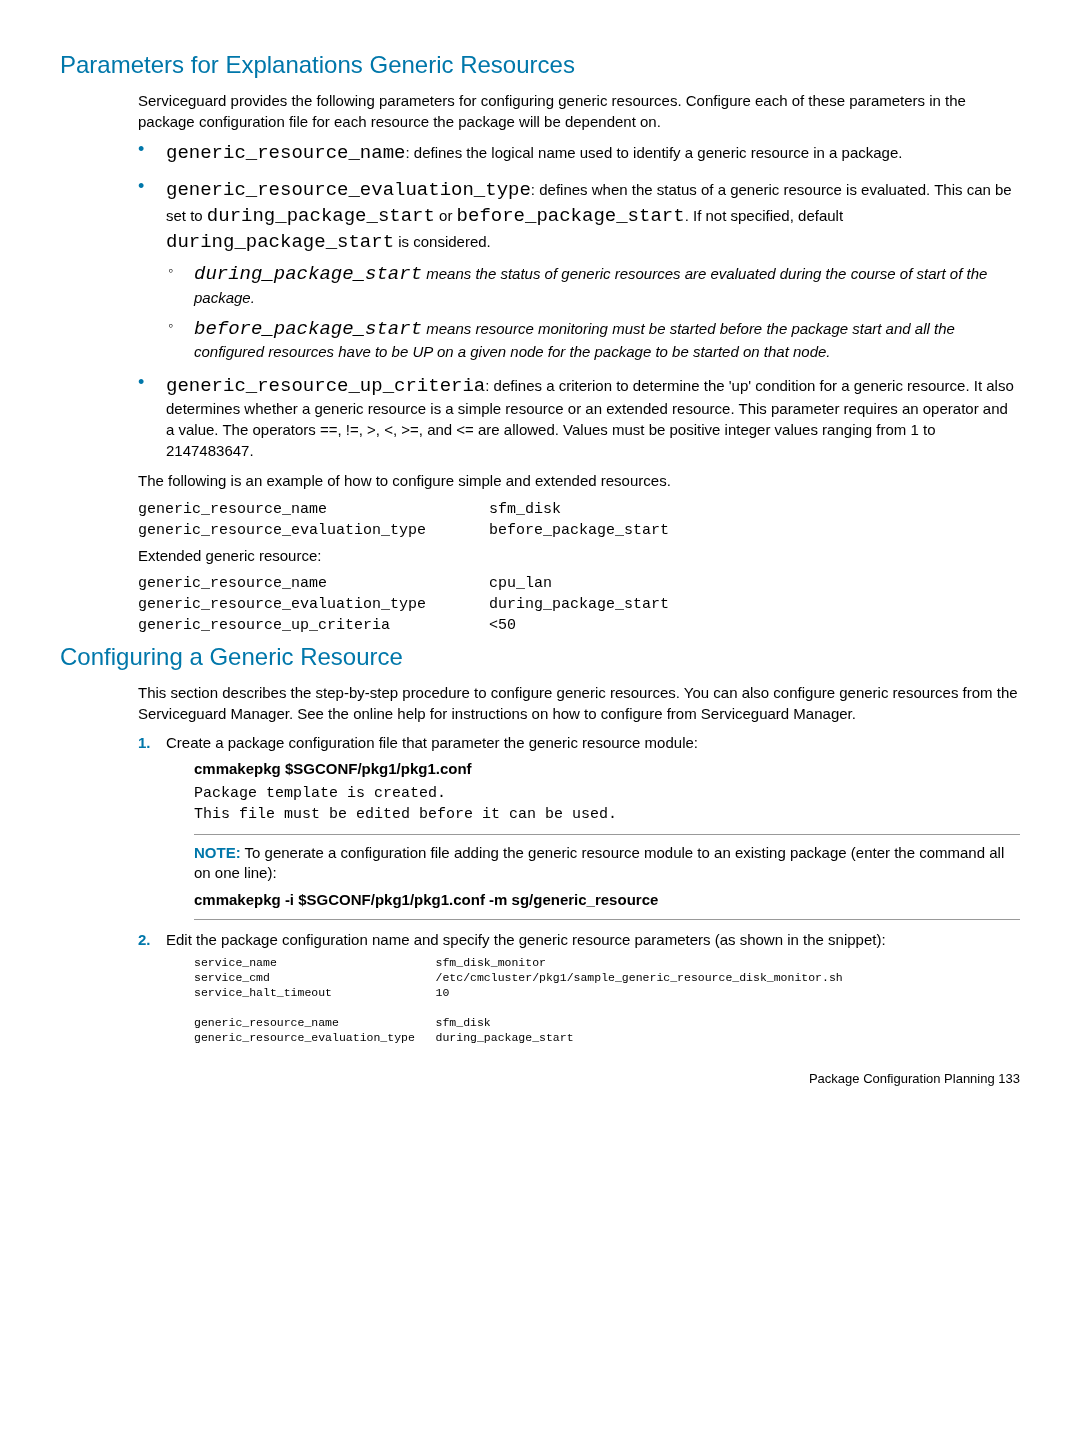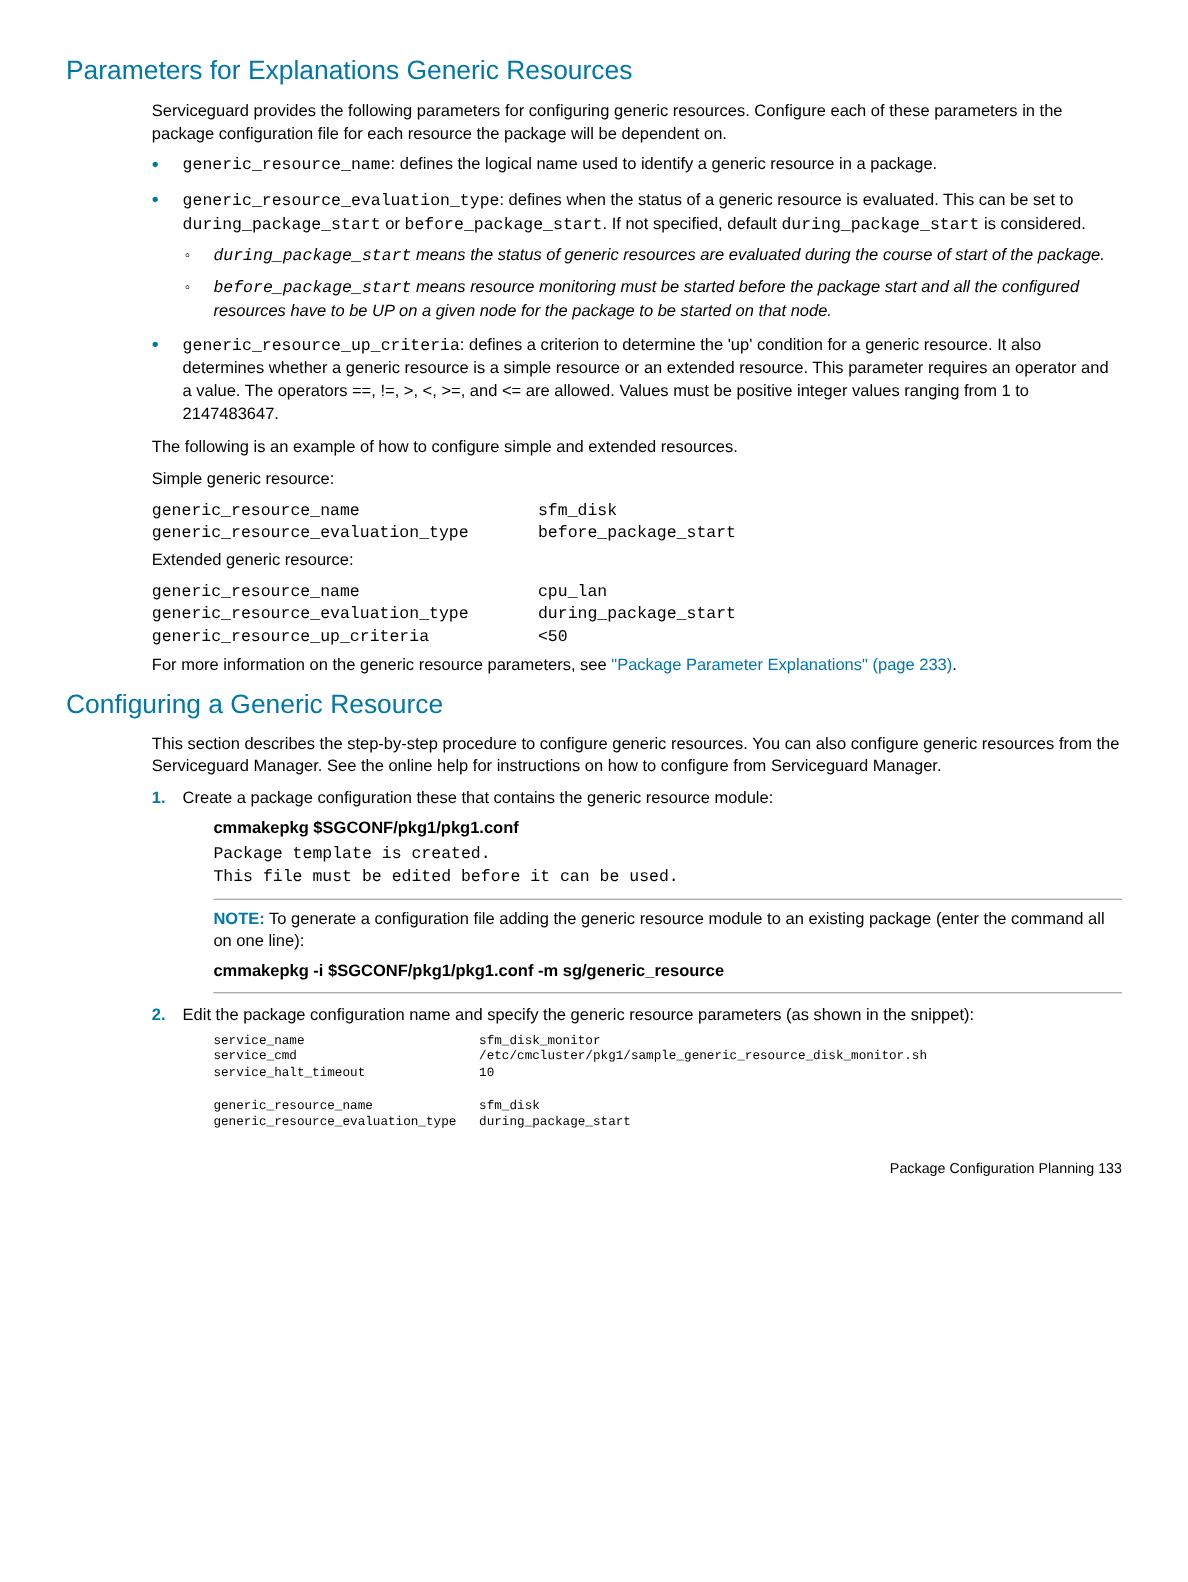--- a/index.html
+++ b/index.html
@@ -56,21 +56,21 @@
   }
   ul.sub > li::before {
     content: "◦";
     position: absolute;
     left: 2px;
     top: 0;
     font-size: 14px;
   }
   .mono {
     font-family: "Courier New", monospace;
-    font-size: 15px;
+    font-size: 19px;
     text-align: right;
   }
   pre.mono-block {
     font-family: "Courier New", monospace;
     font-size: 15px;
     margin: 4px 0 4px 0;
     white-space: pre;
   }
   pre.mono-small-block {
     font-family: "Courier New", monospace;
@@ -140,42 +140,38 @@
         </li>
       </ul>
     </li>
     <li>
       <span class="mono">generic_resource_up_criteria</span><span>: defines a criterion to determine the 'up' condition for a generic resource. It also determines whether a generic resource is a simple resource or an extended resource. This parameter requires an operator and a value. The operators ==, !=, &gt;, &lt;, &gt;=, and &lt;= are allowed. Values must be positive integer values ranging from 1 to 2147483647.</span>
     </li>
   </ul>
 
   <p>The following is an example of how to configure simple and extended resources.</p>
 
-  <p>Simple generic resource:</p>
   <pre class="mono-block">generic_resource_name                  sfm_disk
 generic_resource_evaluation_type       before_package_start</pre>
 
   <p>Extended generic resource:</p>
   <pre class="mono-block">generic_resource_name                  cpu_lan
 generic_resource_evaluation_type       during_package_start
 generic_resource_up_criteria           &lt;50</pre>
 
-  <p>
-    <span>For more information on the generic resource parameters, see </span><span class="link">"Package Parameter Explanations" (page 233)</span><span>.</span>
-  </p>
 </div>
 
 <h2 style="">Configuring a Generic Resource</h2>
 <div class="body-indent">
   <p>This section describes the step-by-step procedure to configure generic resources. You can also configure generic resources from the Serviceguard Manager. See the online help for instructions on how to configure from Serviceguard Manager.</p>
 
   <ol class="steps">
     <li>
       <span class="step-num">1.</span>
-      <span>Create a package configuration these that contains the generic resource module:</span>
+      <span>Create a package configuration file that parameter the generic resource module:</span>
       <div class="step-content">
         <div class="bold-mono">cmmakepkg $SGCONF/pkg1/pkg1.conf</div>
         <pre class="mono-block">Package template is created.
 This file must be edited before it can be used.</pre>
         <div class="note-box">
           <span class="note-label">NOTE:</span>
           <span>To generate a configuration file adding the generic resource module to an existing package (enter the command all on one line):</span>
           <div class="bold-mono" style="margin-top:6px;">cmmakepkg -i $SGCONF/pkg1/pkg1.conf -m sg/generic_resource</div>
         </div>
       </div>

